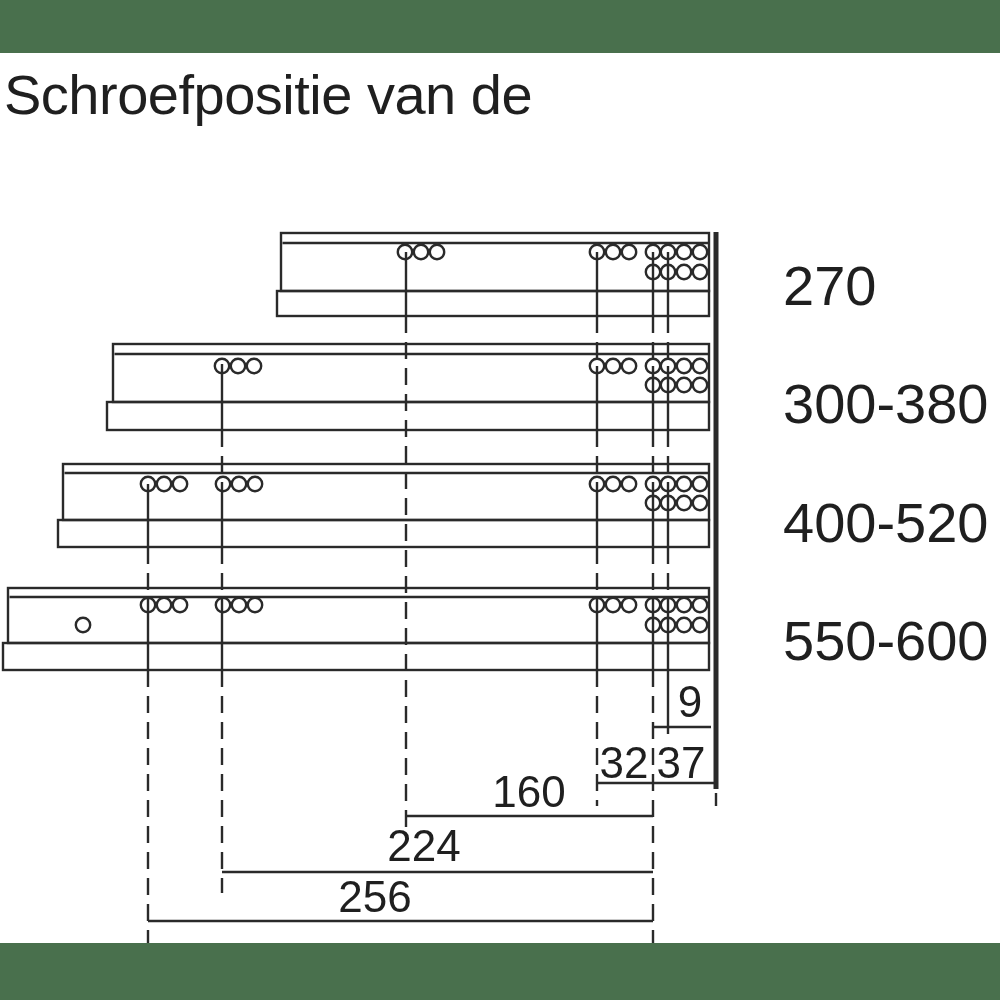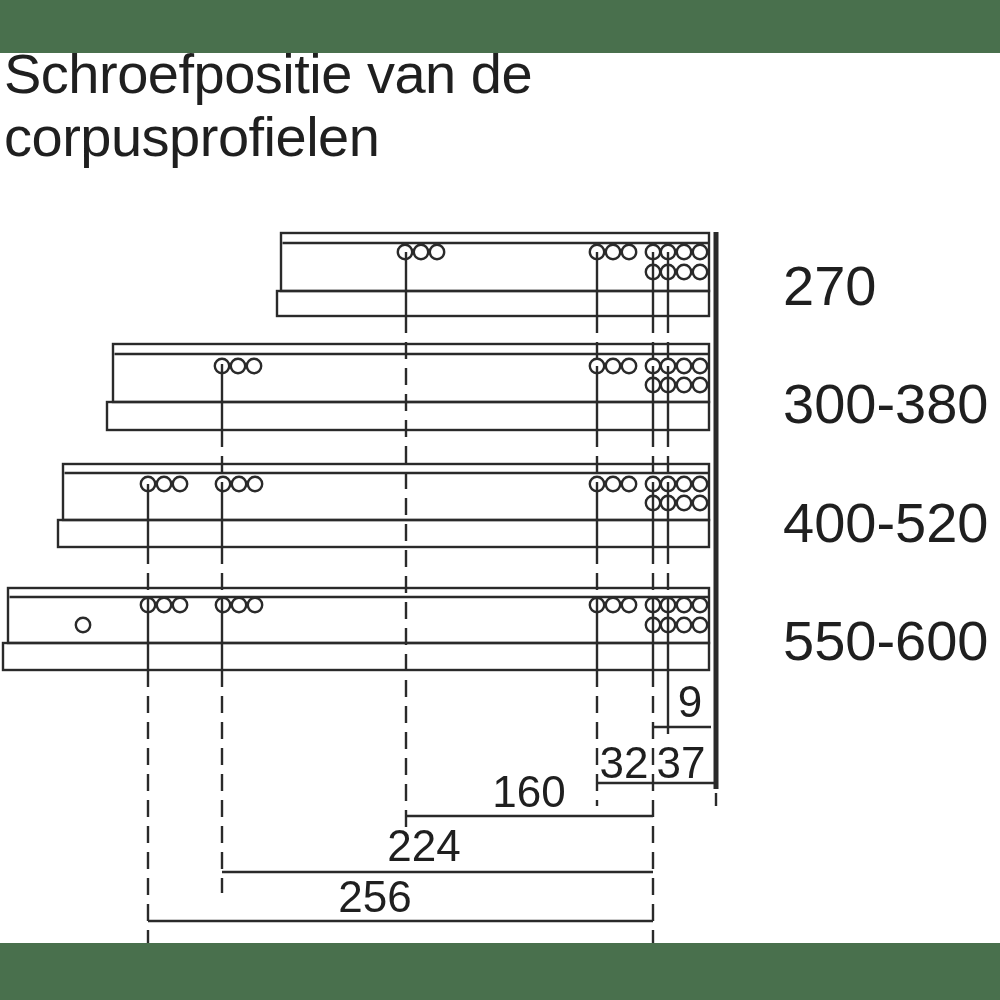--- a/index.html
+++ b/index.html
@@ -1,34 +1,33 @@
 <!DOCTYPE html>
 <html><head>
 <meta charset="utf-8">
 <style>
   html,body{margin:0;padding:0;background:#ffffff;}
   .page{position:relative;width:1000px;height:1000px;background:#fff;overflow:hidden;
         font-family:"Liberation Sans",sans-serif;}
   .band{position:absolute;left:0;width:1000px;}
   .band-top{top:0;height:53px;}
   .band-bottom{bottom:0;height:57px;}
-  .title{position:absolute;left:4px;top:42px;font-size:56px;line-height:63px;
+  .title{position:absolute;left:4px;top:63px;font-size:56px;line-height:63px;
          letter-spacing:-0.5px;color:#1f1f1f;white-space:nowrap;}
   .title span{display:block;}
   svg.diagram{position:absolute;left:0;top:0;}
   text{font-family:"Liberation Sans",sans-serif;}
 </style>
 </head>
 <body>
 
 <div class="page">
   <div class="band band-top" style="background: rgb(73, 112, 77);"></div>
   <div class="title">
     <span>Schroefpositie van de</span>
-    <span>corpusprofielen</span>
   </div>
   <svg class="diagram" id="diagram" width="1000" height="1000" viewBox="0 0 1000 1000">
       <rect x="277" y="291" width="432" height="25" fill="none" stroke="#2a2a2a" stroke-width="2.4"></rect>
       <rect x="281" y="233" width="428" height="58" fill="none" stroke="#2a2a2a" stroke-width="2.4"></rect>
       <line x1="282.5" y1="243" x2="708" y2="243" stroke="#2a2a2a" stroke-width="2.4"></line>
       <circle cx="405" cy="252" r="7.2" fill="none" stroke="#2a2a2a" stroke-width="2.4"></circle>
       <circle cx="421" cy="252" r="7.2" fill="none" stroke="#2a2a2a" stroke-width="2.4"></circle>
       <circle cx="437" cy="252" r="7.2" fill="none" stroke="#2a2a2a" stroke-width="2.4"></circle>
       <circle cx="597" cy="252" r="7.2" fill="none" stroke="#2a2a2a" stroke-width="2.4"></circle>
       <circle cx="613" cy="252" r="7.2" fill="none" stroke="#2a2a2a" stroke-width="2.4"></circle>

